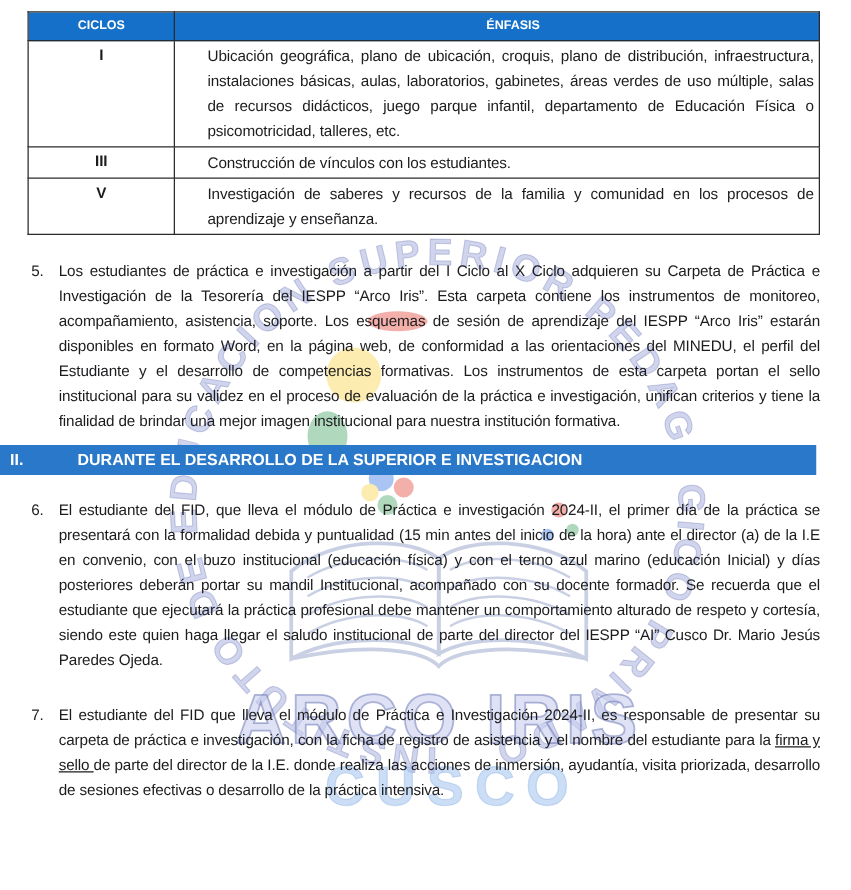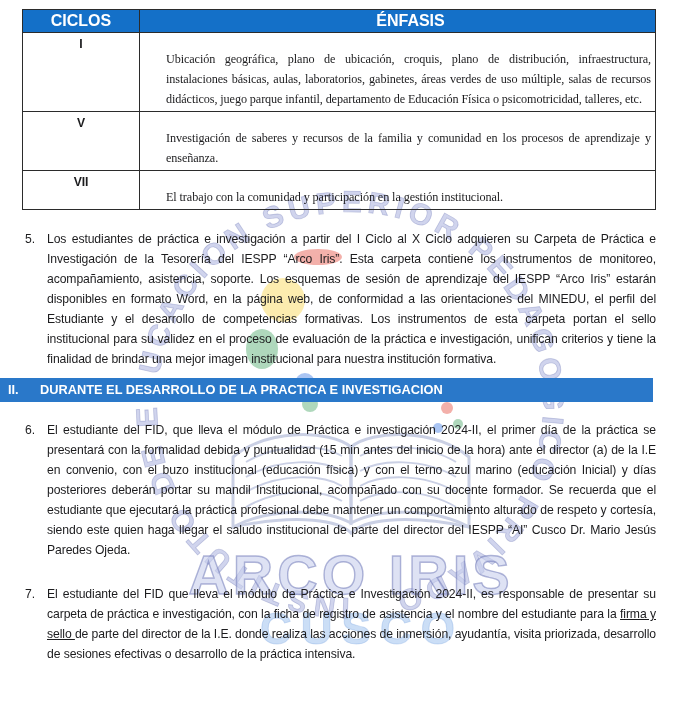--- a/index.html
+++ b/index.html
@@ -33,30 +33,30 @@
     width:634px;
     border-collapse:collapse;
   }
   table.ce th, table.ce td{
     border:1px solid var(--border-dark);
     vertical-align:top;
   }
   table.ce th{
     background:var(--table-header-blue);
     color:#ffffff;
-    font-size:16px;
+    font-size:10px;
     height:23px;
     line-height:21px;
     font-weight:bold;
     letter-spacing:0;
   }
   th.c1{width:117px;text-align:center;}
   th.c2{text-align:center;padding-left:26px;}
   td.c1{text-align:center;font-weight:bold;padding:1px 2px;}
-  td.c2{text-align:justify;padding:16px 4px 2px 26px;font-family:Liberation Serif, serif;}
+  td.c2{text-align:justify;padding:2px 4px 2px 26px;}
 
   .item{
     display:flex;
     margin:0 25px;
   }
   .item .num{flex:none;width:22px;}
   .item .itext{flex:1;text-align:justify;}
   .item-5{margin-top:19px;}
   .item-6{margin-top:18px;}
   .item-7{margin-top:24px;}
@@ -68,21 +68,21 @@
     width:653px;
     height:24px;
     background:var(--section-bar-blue);
     color:#ffffff;
     display:flex;
     align-items:center;
     font-weight:bold;
     font-size:12.8px;
     letter-spacing:0;
   }
-  .sec-num{padding-left:8px;width:40px;flex:none;}
+  .sec-num{padding-left:8px;width:62px;flex:none;}
   .sec-title{flex:1;}
 
   
   .seal{
     fill:rgba(143,153,212,0.42);
     stroke:rgba(88,98,168,0.30);
     stroke-width:0.8;
     font-family:"Liberation Sans","DejaVu Sans",sans-serif;
     font-weight:bold;
   }
@@ -159,38 +159,38 @@
           <th class="c1">CICLOS</th>
           <th class="c2">ÉNFASIS</th>
         </tr>
       </thead>
       <tbody>
         <tr>
           <td class="c1">I</td>
           <td class="c2">Ubicación geográfica, plano de ubicación, croquis, plano de distribución, infraestructura, instalaciones básicas, aulas, laboratorios, gabinetes, áreas verdes de uso múltiple, salas de recursos didácticos, juego parque infantil, departamento de Educación Física o psicomotricidad, talleres, etc.</td>
         </tr>
         <tr>
+          <td class="c1">III</td>
+          <td class="c2">Construcción de vínculos con los estudiantes.</td>
+        </tr>
+        <tr>
           <td class="c1">V</td>
           <td class="c2">Investigación de saberes y recursos de la familia y comunidad en los procesos de aprendizaje y enseñanza.</td>
-        </tr>
-        <tr>
-          <td class="c1">VII</td>
-          <td class="c2">El trabajo con la comunidad y participación en la gestión institucional.</td>
         </tr>
       </tbody>
     </table>
 
     <div class="item item-5">
       <span class="num">5.</span>
       <div class="itext"><span>Los estudiantes de práctica e investigación a partir del I Ciclo al X Ciclo adquieren su Carpeta de Práctica e Investigación de la Tesorería del IESPP “Arco Iris”. Esta carpeta contiene los instrumentos de monitoreo, acompañamiento, asistencia, soporte. Los esquemas  de sesión de aprendizaje del IESPP “Arco Iris” estarán disponibles en formato Word, en la página web, de conformidad a las orientaciones del MINEDU, el perfil del Estudiante y el desarrollo de competencias formativas. Los instrumentos de esta carpeta portan el sello institucional para su validez en el proceso de evaluación de la práctica e investigación, unifican criterios y tiene la finalidad de brindar una mejor imagen institucional para nuestra institución formativa.</span></div>
     </div>
 
     <div class="section-bar">
       <span class="sec-num">II.</span>
-      <span class="sec-title">DURANTE EL DESARROLLO DE LA PRACTICA E INVESTIGACION</span>
+      <span class="sec-title">DURANTE EL DESARROLLO DE LA SUPERIOR E INVESTIGACION</span>
     </div>
 
     <div class="item item-6">
       <span class="num">6.</span>
       <div class="itext"><span>El estudiante del FID, que lleva el módulo de Práctica e investigación  2024-II, el primer día de la práctica se presentará con la formalidad debida y puntualidad </span><span class="b">(15 min antes del inicio de la hora)</span><span> ante el director (a) de la I.E en convenio, con el buzo institucional </span><span class="b">(educación física</span><span>) y con el terno azul marino </span><span class="b">(educación Inicial</span><span>) y días posteriores deberán portar su mandil Institucional, acompañado con su docente formador.  Se recuerda que el estudiante que ejecutará la  práctica profesional debe mantener un comportamiento alturado de respeto y cortesía, siendo este quien haga llegar el saludo institucional de parte del director del IESPP “AI” Cusco Dr. Mario Jesús Paredes Ojeda.</span></div>
     </div>
 
     <div class="item item-7">
       <span class="num">7.</span>
       <div class="itext"><span>El estudiante del FID que lleva el módulo de Práctica e Investigación  2024-II, es responsable de presentar su carpeta de práctica e investigación, con la ficha de registro de asistencia y el nombre del estudiante para la </span><span class="b u">firma y sello </span><span> de parte del director de la I.E. donde realiza las acciones de inmersión, ayudantía, visita priorizada, desarrollo de sesiones efectivas o desarrollo de la práctica intensiva.</span></div>

